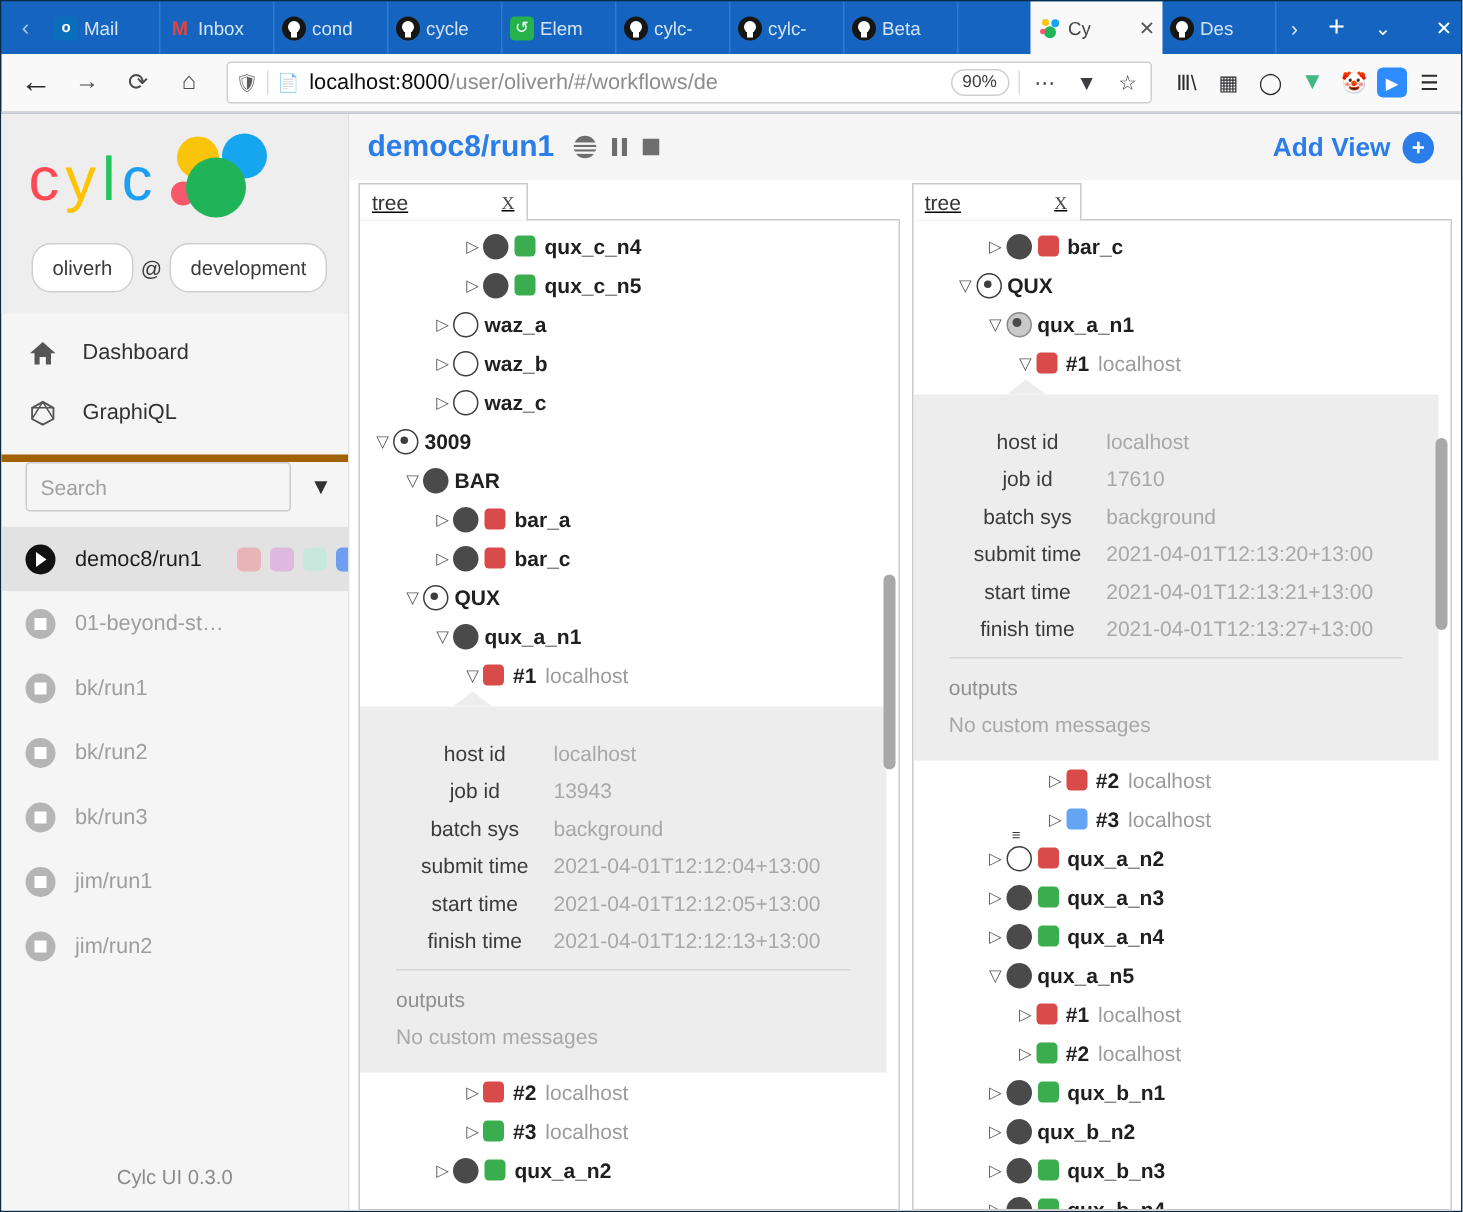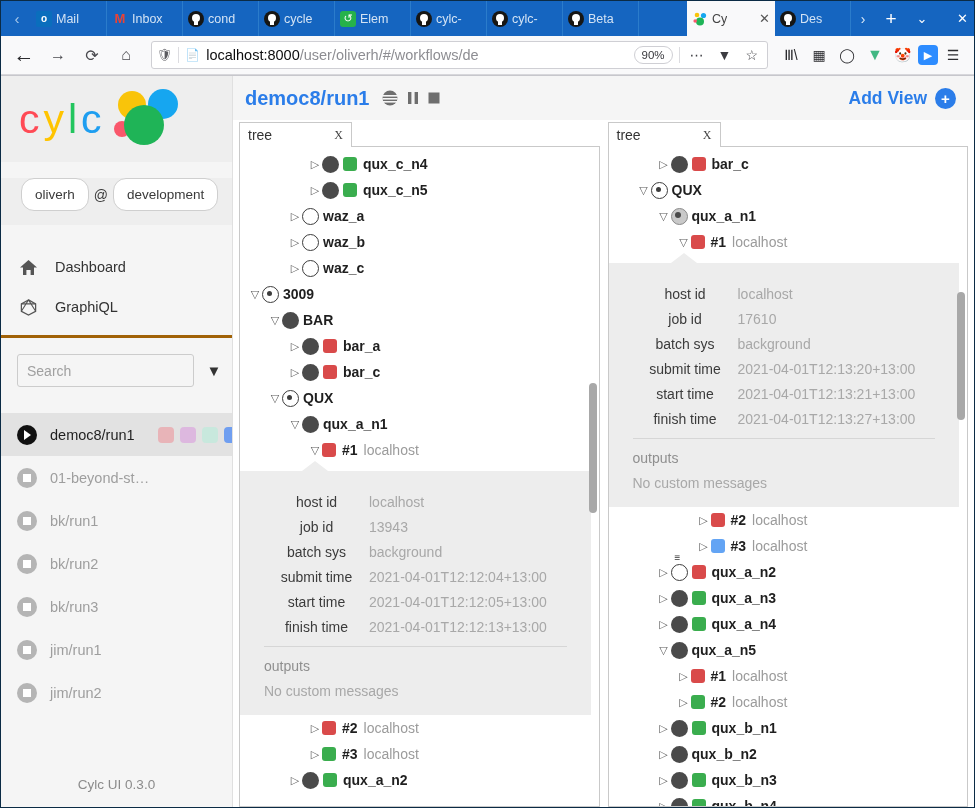--- a/index.html
+++ b/index.html
@@ -70,38 +70,38 @@
                color:#38383d; line-height:16px; }
   .u-ico { color:#3c3c41; font-size:14px; padding: 0 4px; }
   .toolbar-icons { display:flex; align-items:center; gap:2px; }
   .tb { width:26px;height:26px;display:flex;align-items:center;justify-content:center;font-size:14px;color:#2b2b2e;}
 
   
   .appbody { flex:1; display:flex; background:#fff; min-height:0; border-top:1px solid #c7c7cc;}
 
   
   .sidebar { width:232px; flex:0 0 232px; background:#f5f5f5; display:flex; flex-direction:column;
-             border-right:1px solid #e0e0e0;gap:16px; }
+             border-right:1px solid #e0e0e0; }
   .logo-area { height:86px; background:#eeeeee; display:flex; align-items:center; padding-left:18px;}
   .logo-text { font-size:41px; letter-spacing:4px; font-family:"Liberation Sans", sans-serif;}
   .logo-text .c1{color:#ff4a55;} .logo-text .y{color:#ffc400;}
   .logo-text .bar{color:#22c55e;} .logo-text .c2{color:#1e9ef0;}
   .logo-blobs { position:relative; width:72px; height:60px; margin-left:4px; }
   .blob { position:absolute; border-radius:50%; }
   .b-yellow{ width:28px;height:28px;background:#f9c40a; left:8px; top:2px;}
   .b-blue  { width:30px;height:30px;background:#16a6f0; left:38px; top:0px;}
   .b-green { width:40px;height:40px;background:#1fb457; left:14px; top:16px;}
   .b-red   { width:16px;height:16px;background:#f9576b; left:4px; top:32px;}
 
   .userchips { background:#eeeeee; padding: 0 0 14px 20px; display:flex; align-items:center; gap:5px;}
   .chip { border:1px solid #cfcfcf; background:#fff; border-radius:13px;
           padding:8px 13px; font-size:13.5px; color:#3a3a3a; }
   .at { font-size:14px; color:#3a3a3a; }
 
-  .navlist { padding: 6px 0 8px 0; border-bottom:3px solid #a16207;}
+  .navlist { padding: 6px 0 8px 0; border-bottom:5px solid #a16207;}
   .navitem { height:40px; display:flex; align-items:center; padding-left:14px; gap:14px;
              font-size:14.5px; color:#333; }
   .navitem .nico { width:26px; display:flex; align-items:center; justify-content:center;
                    color:#555; font-size:17px;}
 
   .wfheader { font-size:13.5px; color:#707070; padding: 14px 0 6px 16px;}
   .searchrow { display:flex; align-items:center; padding: 0 8px 0 16px; gap:10px; }
   .searchbox { flex:1; height:33px; border:1px solid #ccc; border-radius:3px; background:#f5f5f5;}
   .searchbox input { width:100%; height:100%; border:none; outline:none; background:transparent;
                      padding: 0 9px; font-size:14px; color:#555; font-family:"Liberation Sans", sans-serif;}
@@ -130,21 +130,21 @@
   .mainhead { height:44px; background:#f5f5f5; display:flex; align-items:center;
               padding: 0 18px 0 12px; flex:0 0 44px;}
   .wf-title { color:#2b7de9; font-size:20px; font-weight:bold; }
   .wf-ctrls { display:flex; align-items:center; gap:7px; margin-left:12px; }
   .ctrl { color:#6e6e6e; display:flex; align-items:center; }
   .addview { margin-left:auto; display:flex; align-items:center; gap:8px;
              color:#2b7de9; font-size:17.5px; font-weight:bold;}
   .addview .plus { width:21px;height:21px;border-radius:50%;background:#2b7de9;color:#fff;
                    font-size:15px; display:flex;align-items:center;justify-content:center; font-weight:bold;}
 
-  .views { flex:1; display:flex; min-height:0; padding: 2px 6px 0 6px; gap:8px; }
+  .views { flex:1; display:flex; min-height:0; padding: 2px 6px 0 6px; gap:8px;text-decoration:underline; }
   .view { flex:1; display:flex; flex-direction:column; min-width:0; position:relative; }
   .viewtab { width:113px; height:25px; border:1px solid #c9c9c9; border-bottom:none;
              display:flex; align-items:center; padding: 0 8px; font-size:14px; color:#333;
              background:#fff; position:relative; z-index:2; }
   .viewtab .vx { margin-left:auto; font-size:12px; color:#444; font-family:"Liberation Serif", serif;}
   .viewbody { flex:1; border:1px solid #c9c9c9; margin-top:-1px; background:#fff;
               overflow:hidden; position:relative; }
   .treescroll { position:absolute; inset:0; overflow:hidden; padding-top:4px; }
 
   

